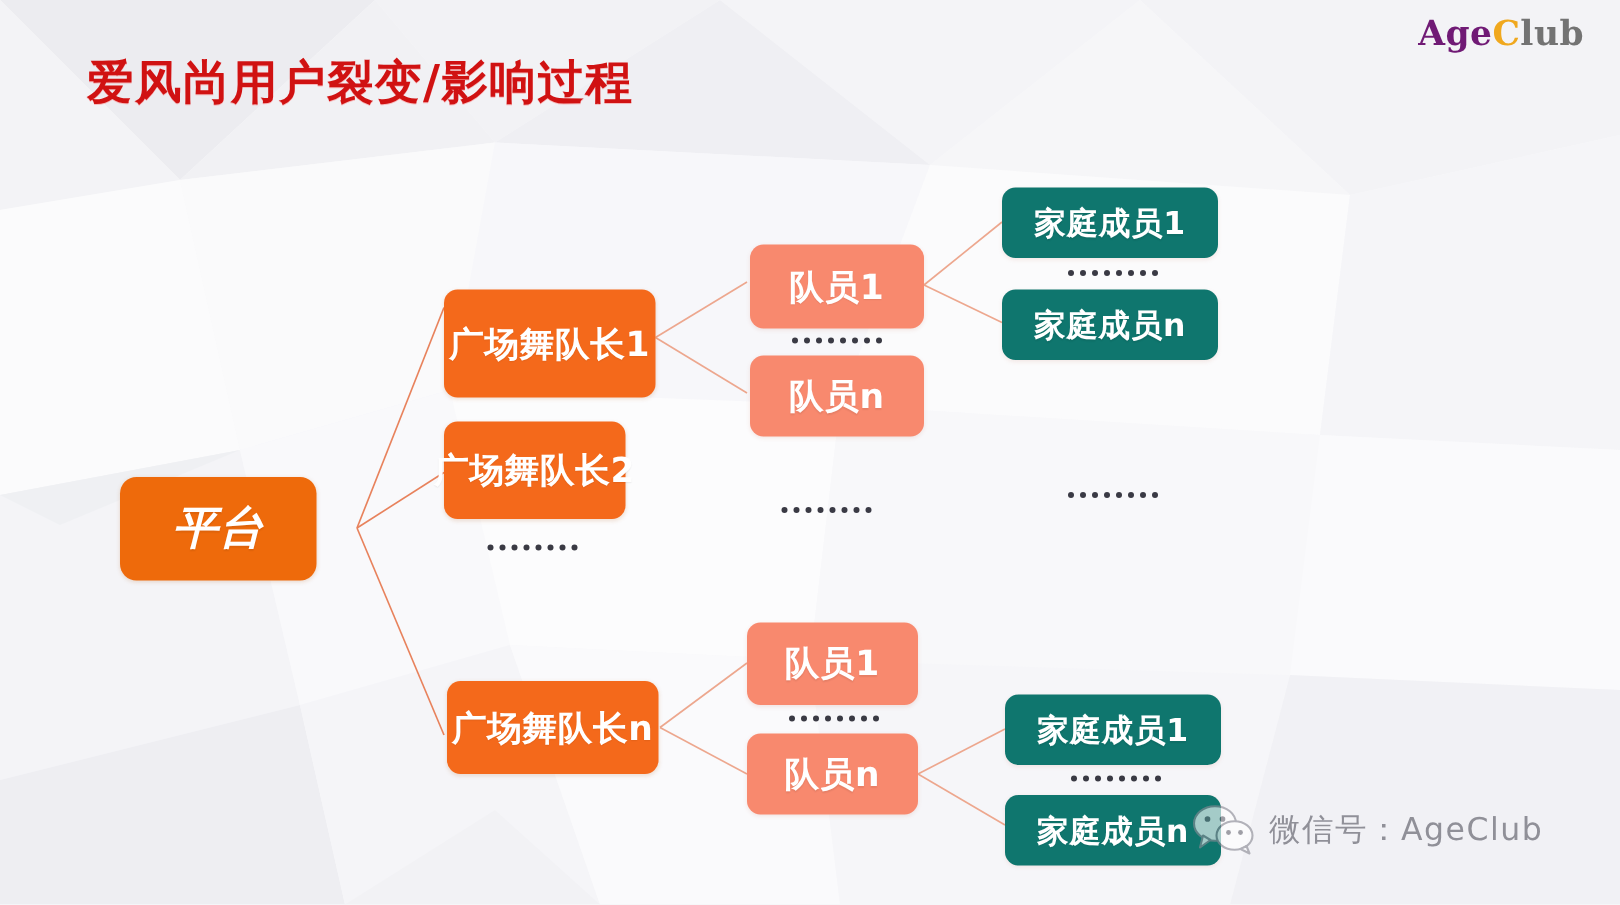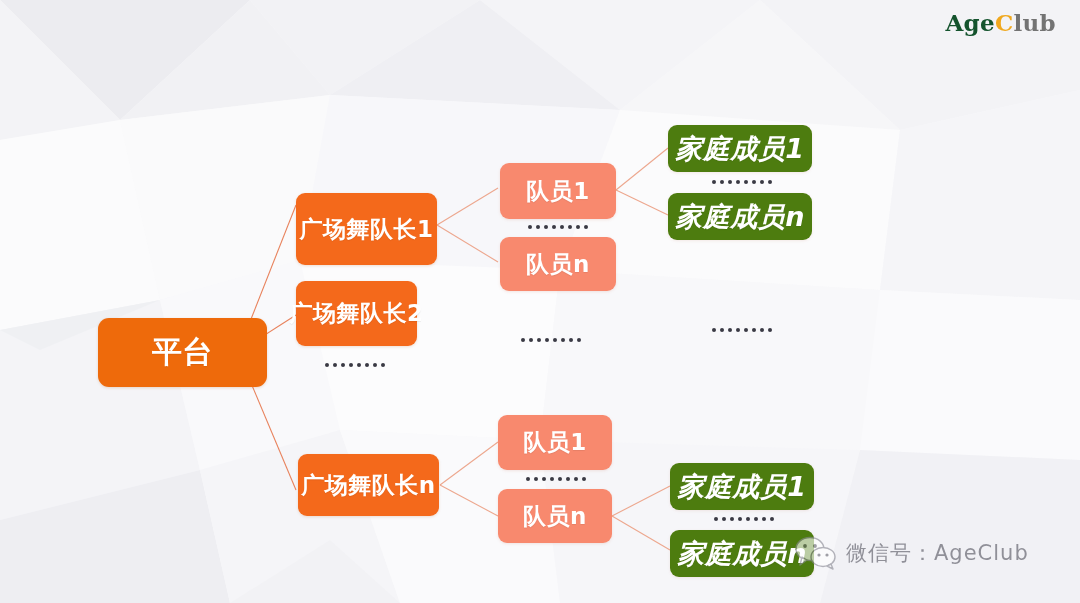--- a/index.html
+++ b/index.html
@@ -31,21 +31,21 @@
   }
 
   
   .logo {
     position:absolute; right:24px; top:9px;
     font-family:"DejaVu Serif","Liberation Serif",serif;
     font-size:23px; font-weight:bold;
     letter-spacing:.3px;
     white-space:nowrap;
   }
-  .logo .a { color:#14532d; }
+  .logo .a { color:#701a75; }
   .logo .c { color:#f0a81e; }
   .logo .b { color:#737373; }
 
   
   .node {
     position:absolute;
     display:flex; align-items:center; justify-content:center;
     color:#ffffff;
     font-weight:bold;
     border-radius:9px;
@@ -63,24 +63,23 @@
     background:#f4691b;
     font-size:23px;
     box-shadow:0 1px 3px rgba(180,90,20,.18);
   }
   .node.member {
     background:#f8896e;
     font-size:23px;
     box-shadow:0 1px 3px rgba(200,110,90,.16);
   }
   .node.family {
-    background:#4d7c0f;
-    font-size:27px;
+    background:#0f766e;
+    font-size:21px;
     box-shadow:0 1px 3px rgba(200,120,100,.14);
-    font-style:italic;
   }
 
   
   .dots {
     position:absolute;
     display:flex; gap:4px;
     align-items:center;
   }
   .dots i {
     display:block;
@@ -154,26 +153,27 @@
       <line x1="616" y1="190" x2="668" y2="215"></line>
 
       <line x1="440" y1="485" x2="498" y2="442"></line>
       <line x1="440" y1="485" x2="498" y2="516"></line>
 
       <line x1="612" y1="516" x2="670" y2="486"></line>
       <line x1="612" y1="516" x2="670" y2="550"></line>
     </g>
   </svg>
 
+  <div class="title">爱风尚用户裂变/影响过程</div>
 
   <div class="logo">
     <span class="a">Age</span><span class="c">C</span><span class="b">lub</span>
   </div>
 
-  <div class="node platform" style="left:98px; top:318px; width:169px; height:69px;">平台</div>
+  <div class="node platform" style="left:80px; top:318px; width:131px; height:69px;font-style:italic;">平台</div>
 
   <div class="node leader" style="left:296px; top:193px; width:141px; height:72px;text-align:right;">广场舞队长1</div>
 
   <div class="node leader" style="left:296px; top:281px; width:121px; height:65px;">广场舞队长2</div>
 
   <div class="node leader" style="left:298px; top:454px; width:141px; height:62px;">广场舞队长n</div>
 
   <div class="dots" style="left:325px; top:363px;">
     <i></i>
       <i></i>

